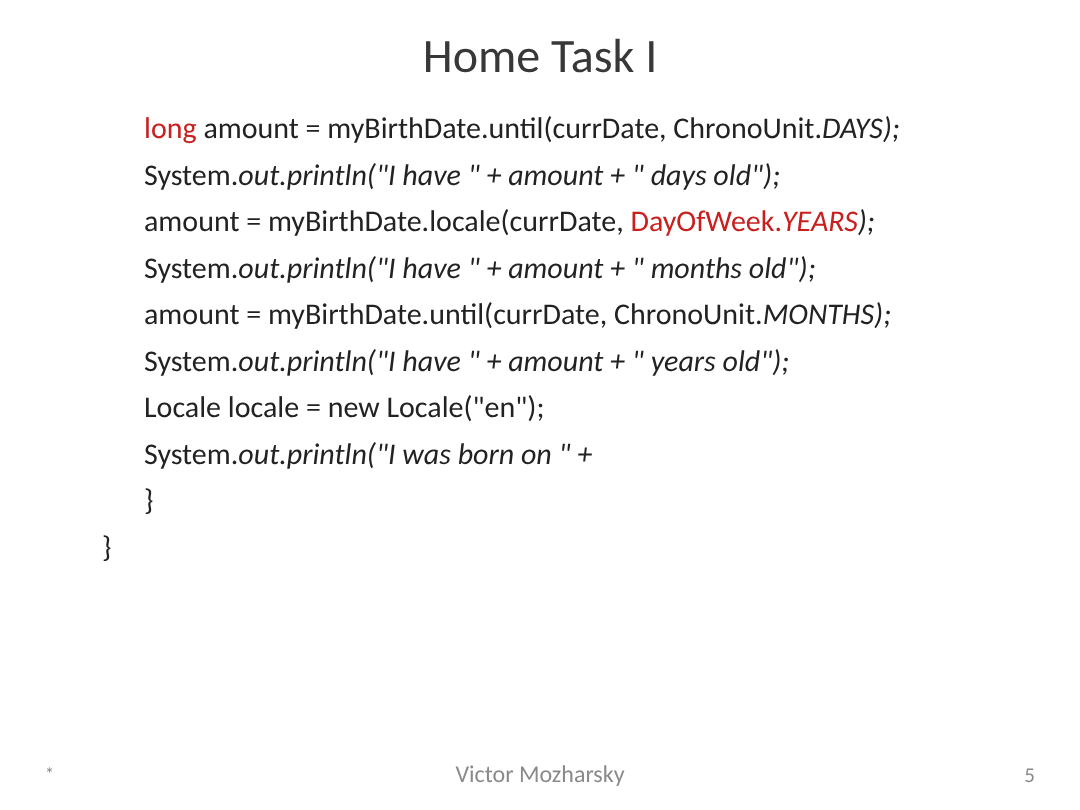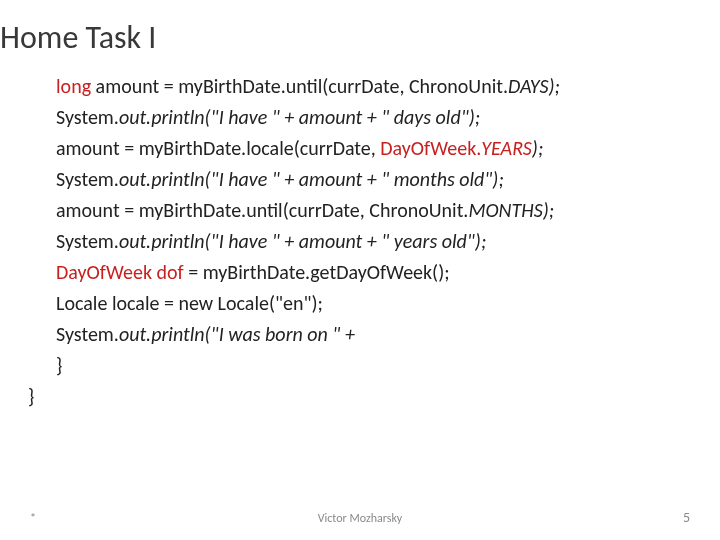--- a/index.html
+++ b/index.html
@@ -5,29 +5,31 @@
   * { margin: 0; padding: 0; box-sizing: border-box; }
   body {
     width: 720px;
     height: 540px;
     background: #ffffff;
     font-family: Calibri, "Segoe UI", Arial, sans-serif;
     position: relative;
     overflow: hidden;
   }
   .title {
+    text-align: center;
     font-size: 32px;
     color: #383838;
     font-weight: 400;
     padding-top: 18px;
     padding-bottom: 14px;
   }
   .content {
     padding-left: 28px;
     padding-right: 28px;
+    margin-left: 40px;
   }
   .line {
     font-size: 20px;
     line-height: 1.55;
     color: #222;
     white-space: pre;
   }
   .indent1 { padding-left: 28px; }
   .indent0 { padding-left: 0px; }
   .red { color: #c8201f; }
@@ -37,21 +39,21 @@
     bottom: 14px;
     left: 0;
     width: 100%;
     display: flex;
     align-items: center;
     justify-content: space-between;
     padding: 0 30px;
     font-size: 11px;
     color: #8a8a8a;
   }
-  .footer .author { flex: 1; text-align: center; font-size: 12px;}
+  .footer .author { flex: 1; text-align: center; font-size: 16px;}
   .footer .bullet { width: 30px; font-size: 12px;}
   .footer .page { width: 30px; text-align: right; font-size: 14px;}
 </style>
 </head>
 <body>
 
 <div class="title">Home Task I</div>
 
 <div class="content">
 
@@ -60,21 +62,20 @@
   <div class="line indent1"><span>System.</span><span class="italic">out.println("I have " + amount + " days old");</span></div>
 
   <div class="line indent1"><span>amount = myBirthDate.locale(currDate, </span><span class="red">DayOfWeek.</span><span class="red italic">YEARS</span><span class="italic">);</span></div>
 
   <div class="line indent1"><span>System.</span><span class="italic">out.println("I have " + amount + " months old");</span></div>
 
   <div class="line indent1"><span>amount = myBirthDate.until(currDate, ChronoUnit.</span><span class="italic">MONTHS);</span></div>
 
   <div class="line indent1"><span>System.</span><span class="italic">out.println("I have " + amount + " years old");</span></div>
 
-  <div class="line indent1"><span class="red">DayOfWeek dof</span><span> = myBirthDate.getDayOfWeek();</span></div>
 
   <div class="line indent1"><span>Locale locale = new Locale("en");</span></div>
 
   <div class="line indent1"><span>System.</span><span class="italic">out.println("I was born on " + </span></div>
 
   <div class="line indent1">}</div>
   <div class="line indent0">}</div>
 </div>
 
 <div class="footer">

